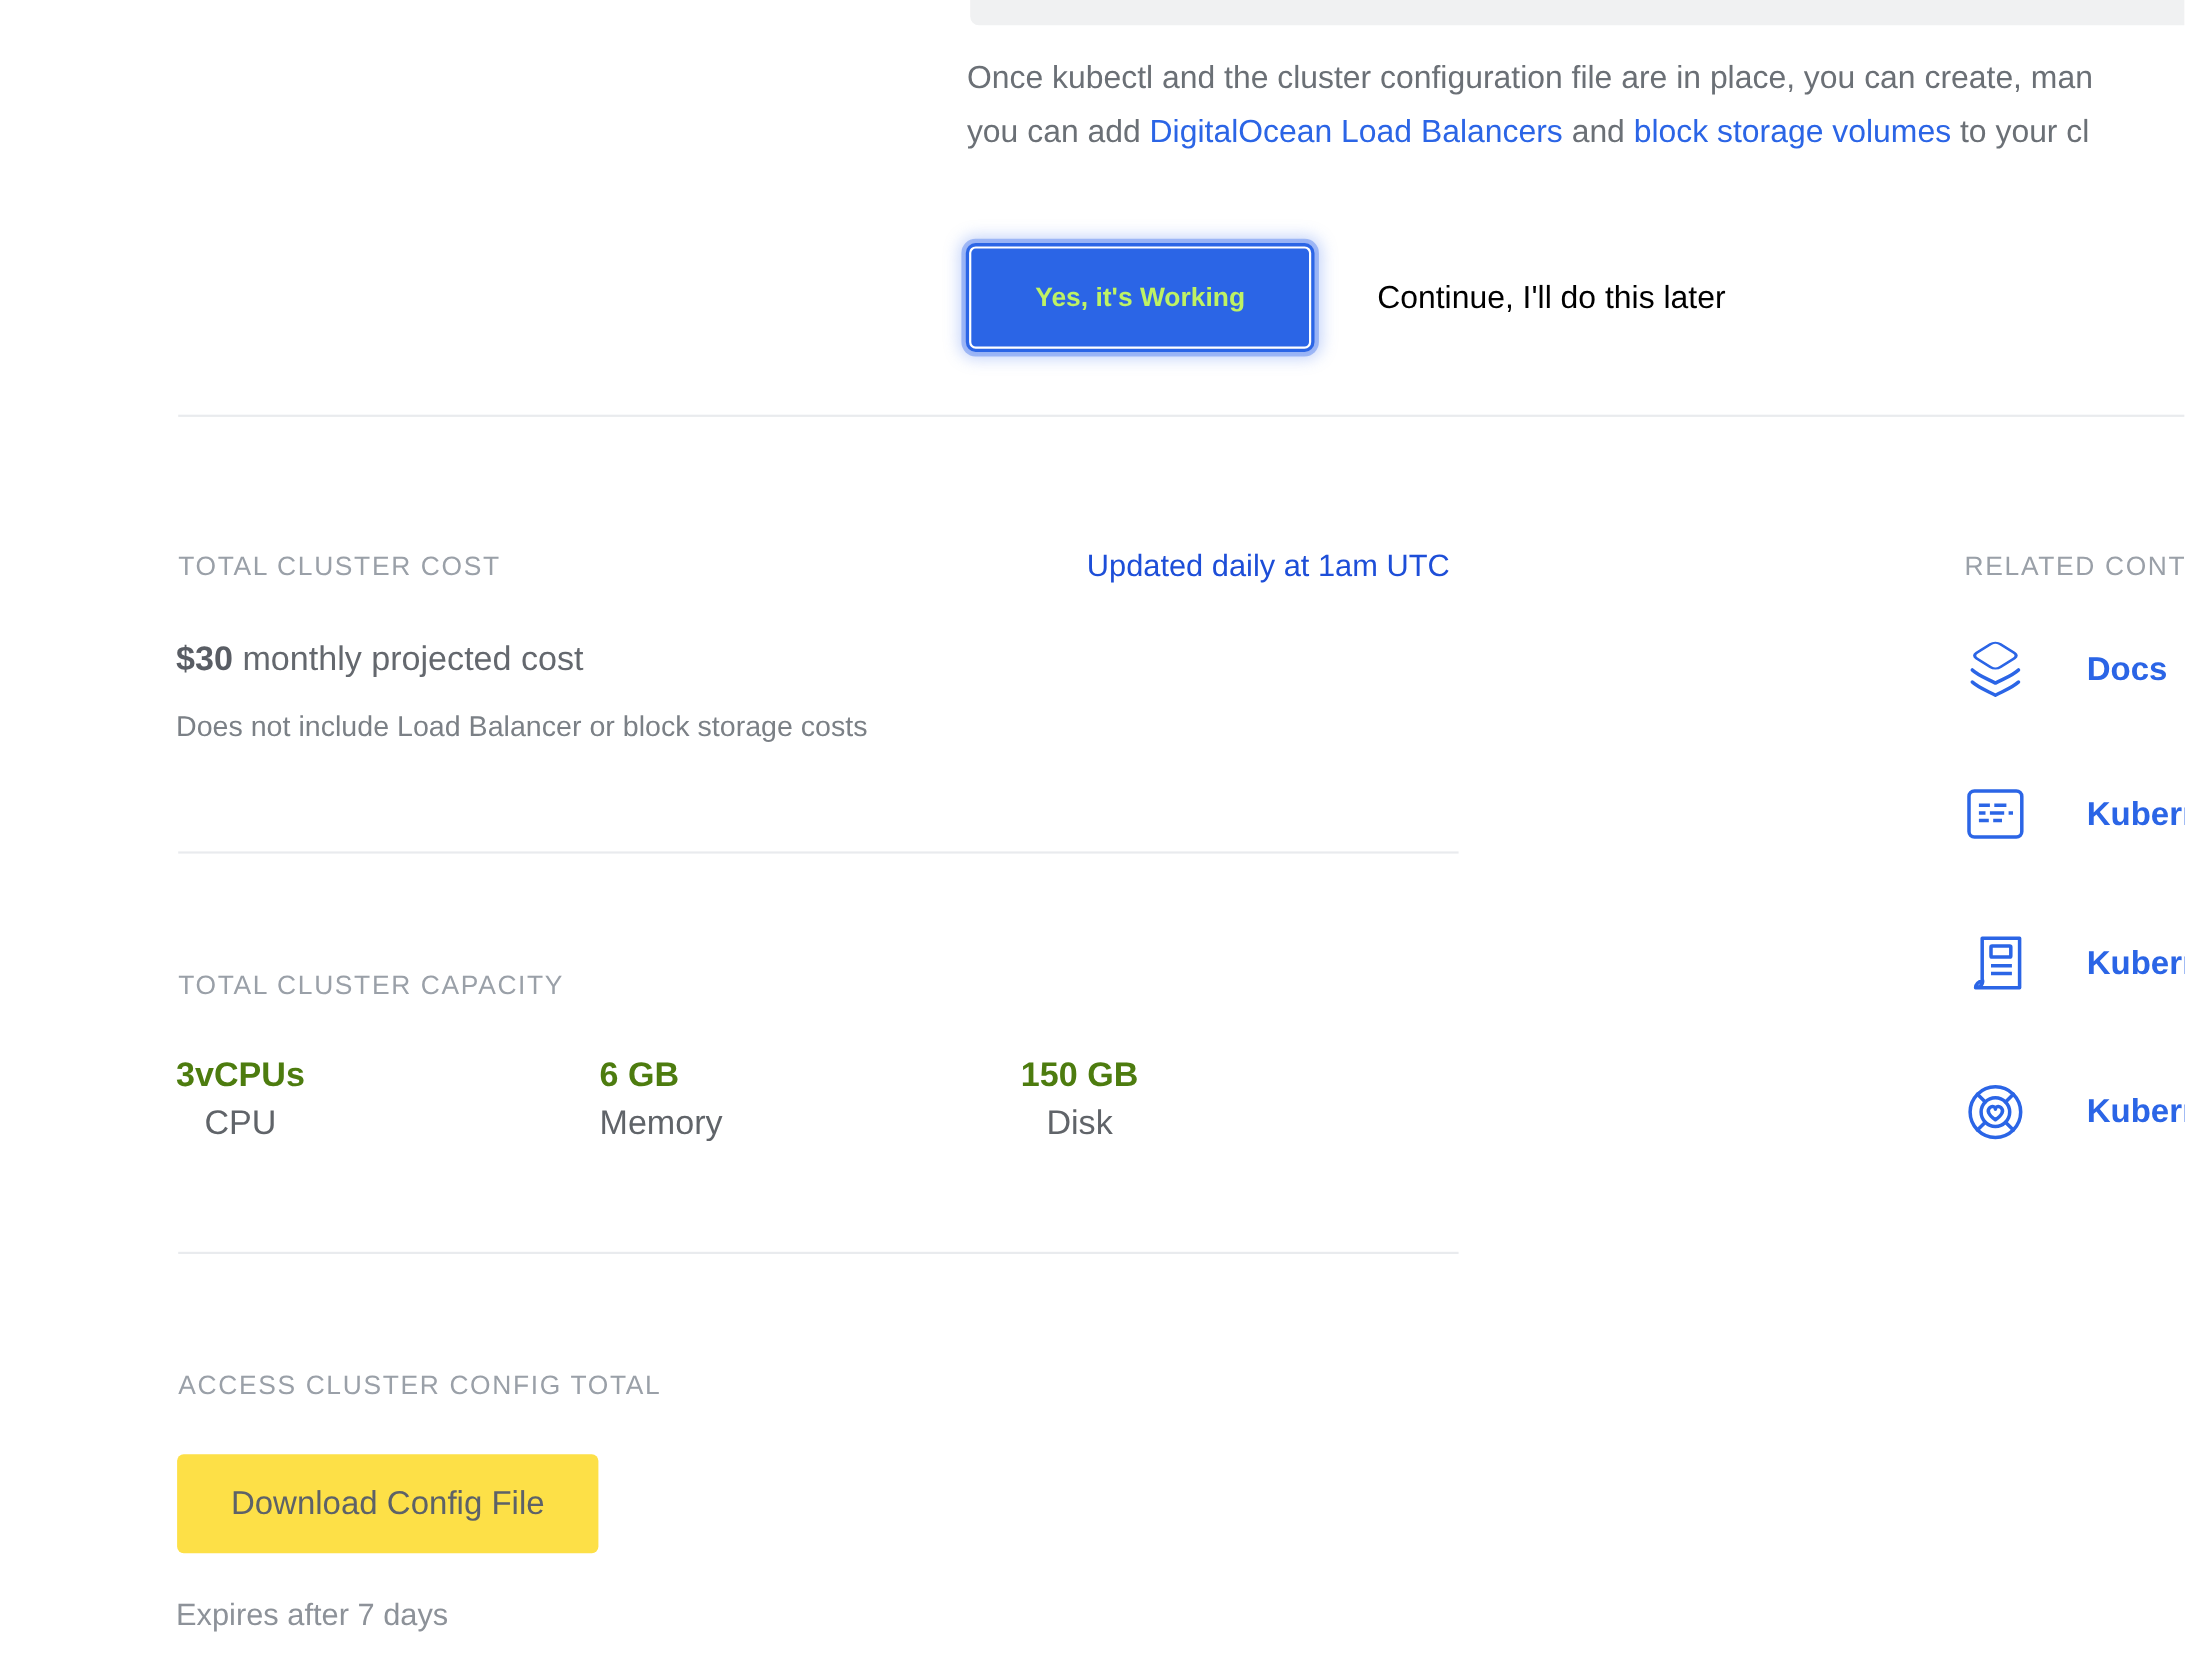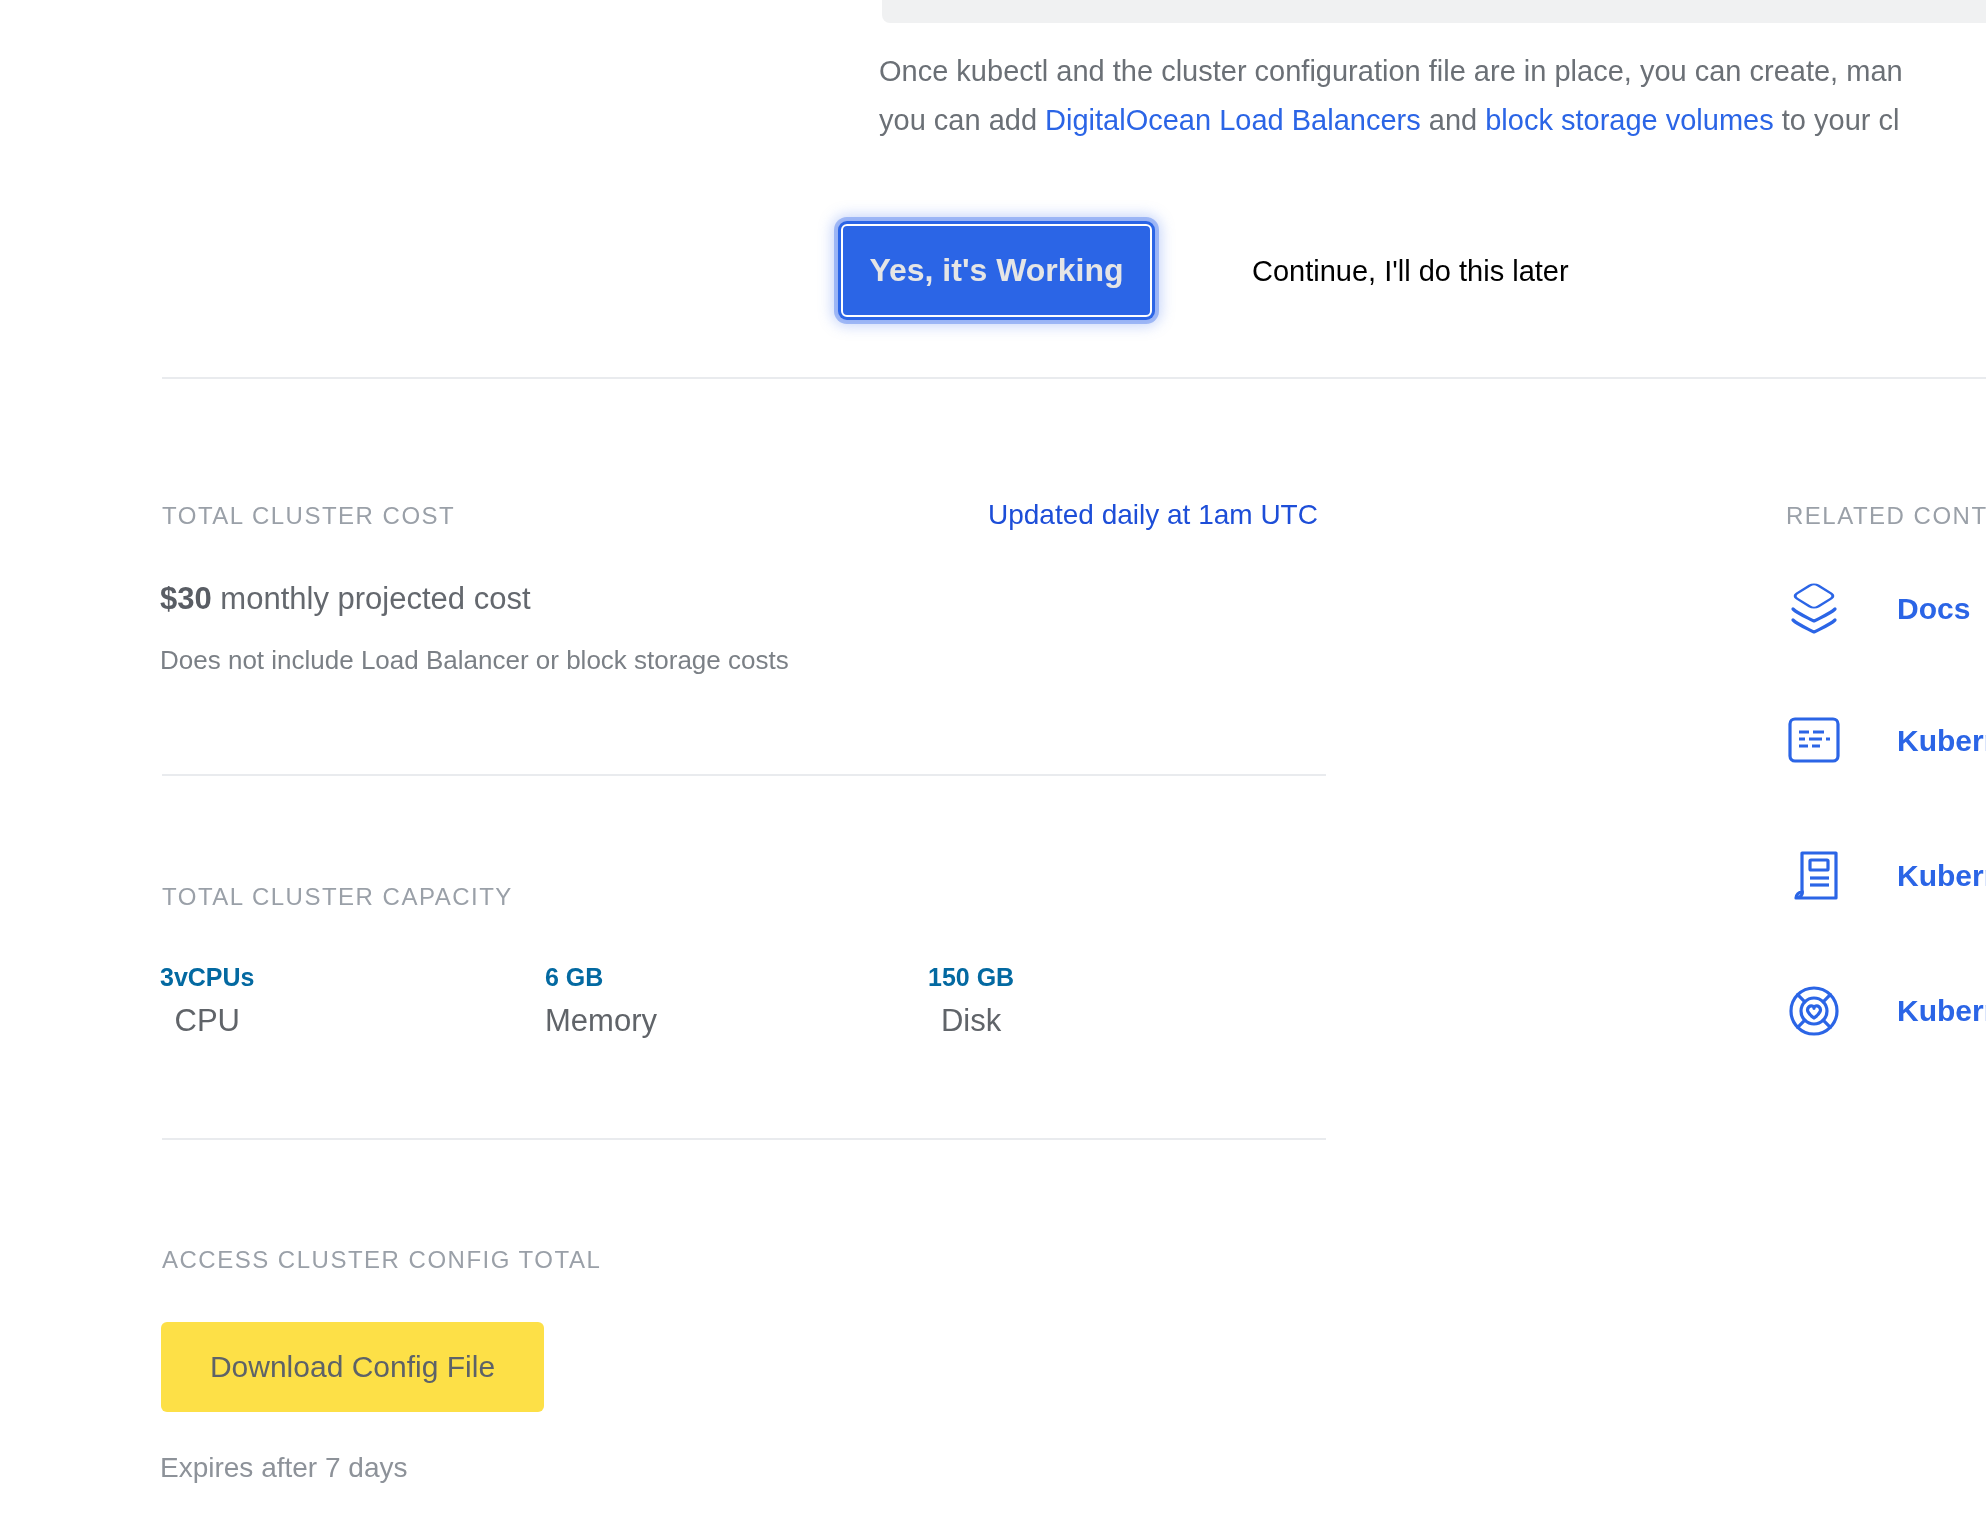--- a/index.html
+++ b/index.html
@@ -26,25 +26,25 @@
     font-size:29px; line-height:49px;
     color:#6b7076;
     white-space:nowrap;
   }
   .intro a, .link {
     color:#2b65e6; text-decoration:none; cursor:pointer;
   }
 
   
   .confirm-btn {
-    left:838px; top:221px; width:317px; height:99px;
+    left:878px; top:221px; width:317px; height:99px;
     background:#2b65e6;
     border:none; border-radius:9px;
     box-shadow:0 0 0 4px rgba(93,136,240,.50), 0 0 14px 6px rgba(93,136,240,.35);
-    color:#e5e5e5; font-size:32px; font-weight:600;
+    color:#bef264; font-size:24px; font-weight:600;
     font-family:"Liberation Sans", sans-serif;
     cursor:pointer;
   }
   .confirm-btn::after {
     content:""; position:absolute; inset:3px;
     border:2px solid #ffffff; border-radius:6px;
     pointer-events:none;
   }
 
   .skip-link {
@@ -64,21 +64,21 @@
   .updated {
     left:988px; top:499px;
     font-size:28px; color:#1d4ed8; white-space:nowrap;
   }
 
   .amount-line { left:160px; top:581px; font-size:31px; color:#64686e; white-space:nowrap; }
   .amount-line b { font-weight:700; color:#595d64; }
   .cost-note { left:160px; top:645px; font-size:26px; color:#7b8086; white-space:nowrap; }
 
   .cap-col { top:955px; white-space:nowrap; }
-  .cap-value { font-size:25px; font-weight:700; color:#0369a1; line-height:44px; }
+  .cap-value { font-size:31px; font-weight:700; color:#4d7c0f; line-height:44px; }
   .cap-label { font-size:31px; font-weight:400; color:#606469; line-height:44px;text-align:center; }
   .cap-col-0 { left:160px; } .cap-col-1 { left:545px; } .cap-col-2 { left:928px; }
 
   .download-btn {
     left:161px; top:1322px; width:383px; height:90px;
     background:#fde047; border:none; border-radius:6px;
     font-size:30px; font-weight:500; color:#5d6268;
     font-family:"Liberation Sans", sans-serif;
     cursor:pointer;
   }

